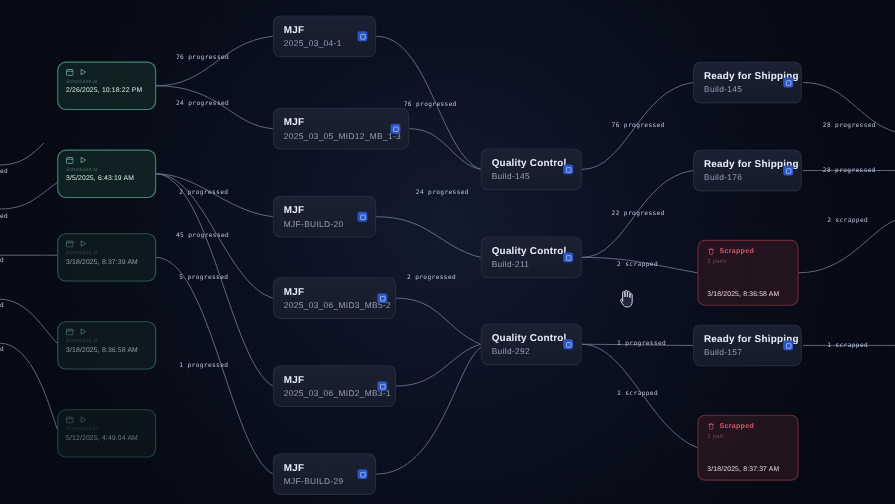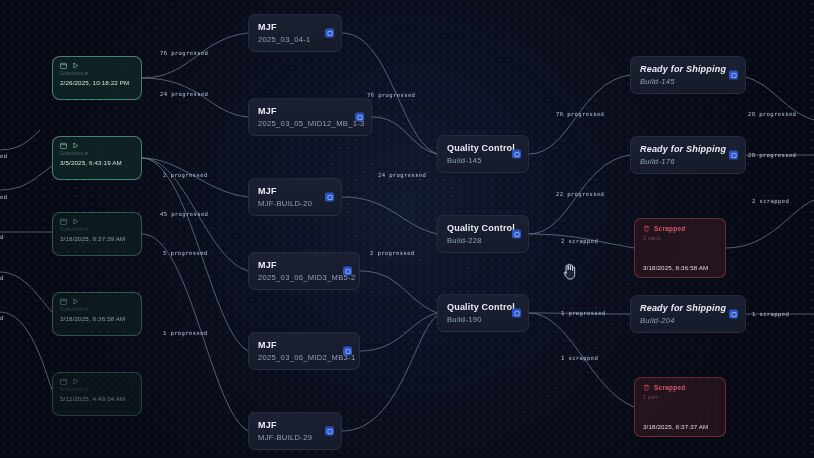--- a/index.html
+++ b/index.html
@@ -62,21 +62,21 @@
   }
   .badge{
     position:absolute;right:7px;top:50%;transform:translateY(-50%);
     width:9px;height:9px;border-radius:2px;
     background:#2b55c4;display:flex;align-items:center;justify-content:center;
   }
   .badge svg{display:block;}
 
   .mjf{width:100px;height:38px;}
   .qc{width:92px;height:38px;}
-  .rfs{width:116px;height:38px;font-style:italic;}
+  .rfs{width:99px;height:38px;}
 
   
   .scrap{
     width:92px;height:60px;border-radius:7px;
     background:rgba(44,22,30,.72);
     border:1px solid rgba(170,62,78,.55);
     padding:6px 8px;box-sizing:border-box;
   }
   .scrap .head{display:flex;align-items:center;gap:4px;}
   .scrap .stitle{
@@ -280,31 +280,31 @@
     <div class="subt">Build-145</div>
     <div class="badge">
         <svg width="6" height="6" viewBox="0 0 10 10">
           <rect x="1.5" y="1.5" width="7" height="7" rx="1" fill="none" stroke="#cfe0ff" stroke-width="1"></rect>
         </svg>
       </div>
   </div>
 
   <div class="node stage qc" style="left:437px;top:215px;position:absolute;">
     <div class="title">Quality Control</div>
-    <div class="subt">Build-228</div>
+    <div class="subt">Build-211</div>
     <div class="badge">
         <svg width="6" height="6" viewBox="0 0 10 10">
           <rect x="1.5" y="1.5" width="7" height="7" rx="1" fill="none" stroke="#cfe0ff" stroke-width="1"></rect>
         </svg>
       </div>
   </div>
 
   <div class="node stage qc" style="left:437px;top:294px;position:absolute;">
     <div class="title">Quality Control</div>
-    <div class="subt">Build-190</div>
+    <div class="subt">Build-292</div>
     <div class="badge">
         <svg width="6" height="6" viewBox="0 0 10 10">
           <rect x="1.5" y="1.5" width="7" height="7" rx="1" fill="none" stroke="#cfe0ff" stroke-width="1"></rect>
         </svg>
       </div>
   </div>
 
   <div class="node stage rfs" style="left:630px;top:56px;position:absolute;">
     <div class="title">Ready for Shipping</div>
     <div class="subt">Build-145</div>
@@ -320,21 +320,21 @@
     <div class="subt">Build-176</div>
     <div class="badge">
         <svg width="6" height="6" viewBox="0 0 10 10">
           <rect x="1.5" y="1.5" width="7" height="7" rx="1" fill="none" stroke="#cfe0ff" stroke-width="1"></rect>
         </svg>
       </div>
   </div>
 
   <div class="node stage rfs" style="left:630px;top:295px;position:absolute;">
     <div class="title">Ready for Shipping</div>
-    <div class="subt">Build-204</div>
+    <div class="subt">Build-157</div>
     <div class="badge">
         <svg width="6" height="6" viewBox="0 0 10 10">
           <rect x="1.5" y="1.5" width="7" height="7" rx="1" fill="none" stroke="#cfe0ff" stroke-width="1"></rect>
         </svg>
       </div>
   </div>
 
   <div class="node scrap" style="left:634px;top:218px;position:absolute;">
     <div class="head">
       <svg width="7" height="7" viewBox="0 0 14 14">

